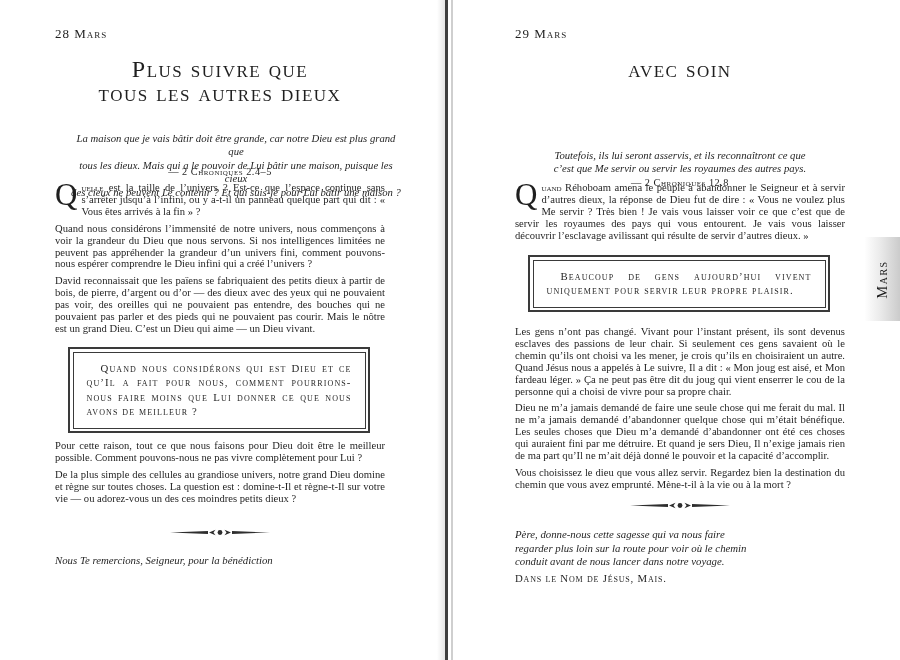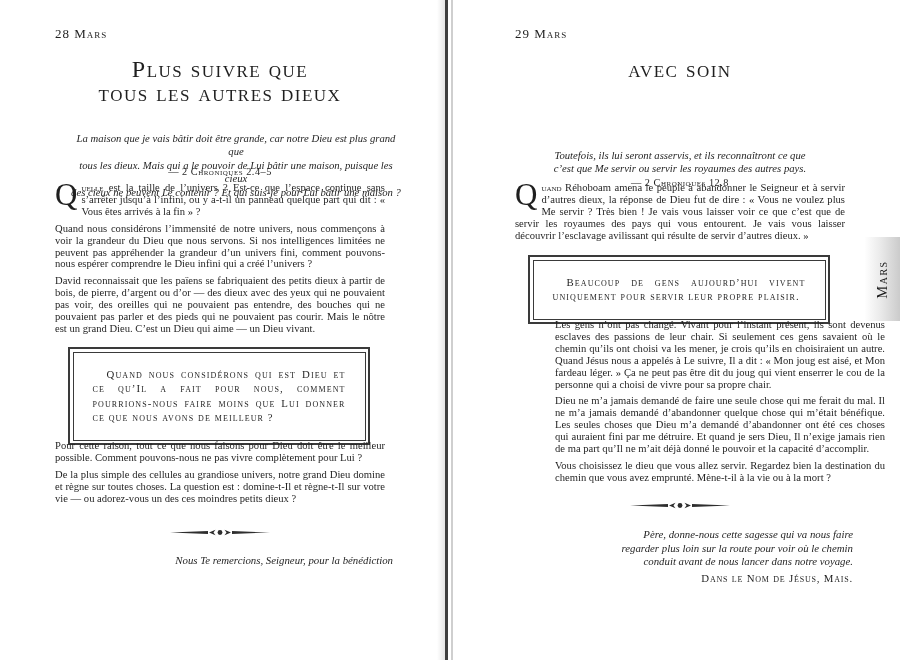--- a/index.html
+++ b/index.html
@@ -22,39 +22,39 @@
   .reference{position:absolute;left:0;width:100%;text-align:center;
              font-variant:small-caps;font-size:10.3px;letter-spacing:.5px;}
   .ref-left{top:166px;}
   .ref-right{top:159px;margin-top:18px;}
 
   .bodyblock{position:absolute;left:0;width:100%;text-align:justify;
              font-size:10.6px;line-height:11.9px;hyphens:auto;}
   .bodyblock p{margin:0 0 5px 0;}
   .body-top{top:182px;}
   .body-bottom-left{top:440px;}
-  .body-bottom-right{top:319px;margin-left:40px;}
+  .body-bottom-right{top:326px;}
 
   .dropcap{float:left;font-size:31px;line-height:23px;padding:1px 4px 0 0;}
   .sc{font-variant:small-caps;}
 
   .callout{position:absolute;left:13px;width:302px;box-sizing:border-box;
            border:2px solid #3a3a3a;padding:2.5px;background:#fff;}
   .callout-left{top:347px;}
   .callout-right{top:255px;}
   .callout-inner{border:1px solid #3a3a3a;padding:8px 13px 9px 13px;}
   .callout-text{font-variant:small-caps;font-size:10.8px;line-height:14.6px;
-                letter-spacing:1.1px;text-align:justify;text-indent:14px;margin:6px;}
+                letter-spacing:1.1px;text-align:justify;text-indent:14px;margin:0;}
 
   .ornament{position:absolute;left:0;width:100%;text-align:center;}
   .orn-left{top:528px;}
   .orn-right{top:501px;}
   .ornament svg{display:inline-block;vertical-align:top;}
 
-  .prayer{position:absolute;left:8px;width:100%;text-align:right;font-style:italic;
+  .prayer{position:absolute;left:0;width:100%;text-align:left;font-style:italic;
           font-size:10.8px;line-height:13.5px;}
   .prayer-left{top:554px;}
   .prayer-right{top:528px;}
   .amen{font-style:normal;font-variant:small-caps;font-size:10.8px;
         letter-spacing:.8px;margin-top:3px;}
 
   .spine-shadow{position:absolute;top:0;left:437px;width:8px;height:660px;
       background:linear-gradient(to right, rgba(0,0,0,0) 0%, rgba(0,0,0,.10) 100%);}
   .spine-dark{position:absolute;top:0;left:445px;width:3px;height:660px;background:#3f3f3f;}
   .spine-light{position:absolute;top:0;left:451px;width:2px;height:660px;background:#cfcfcf;}

